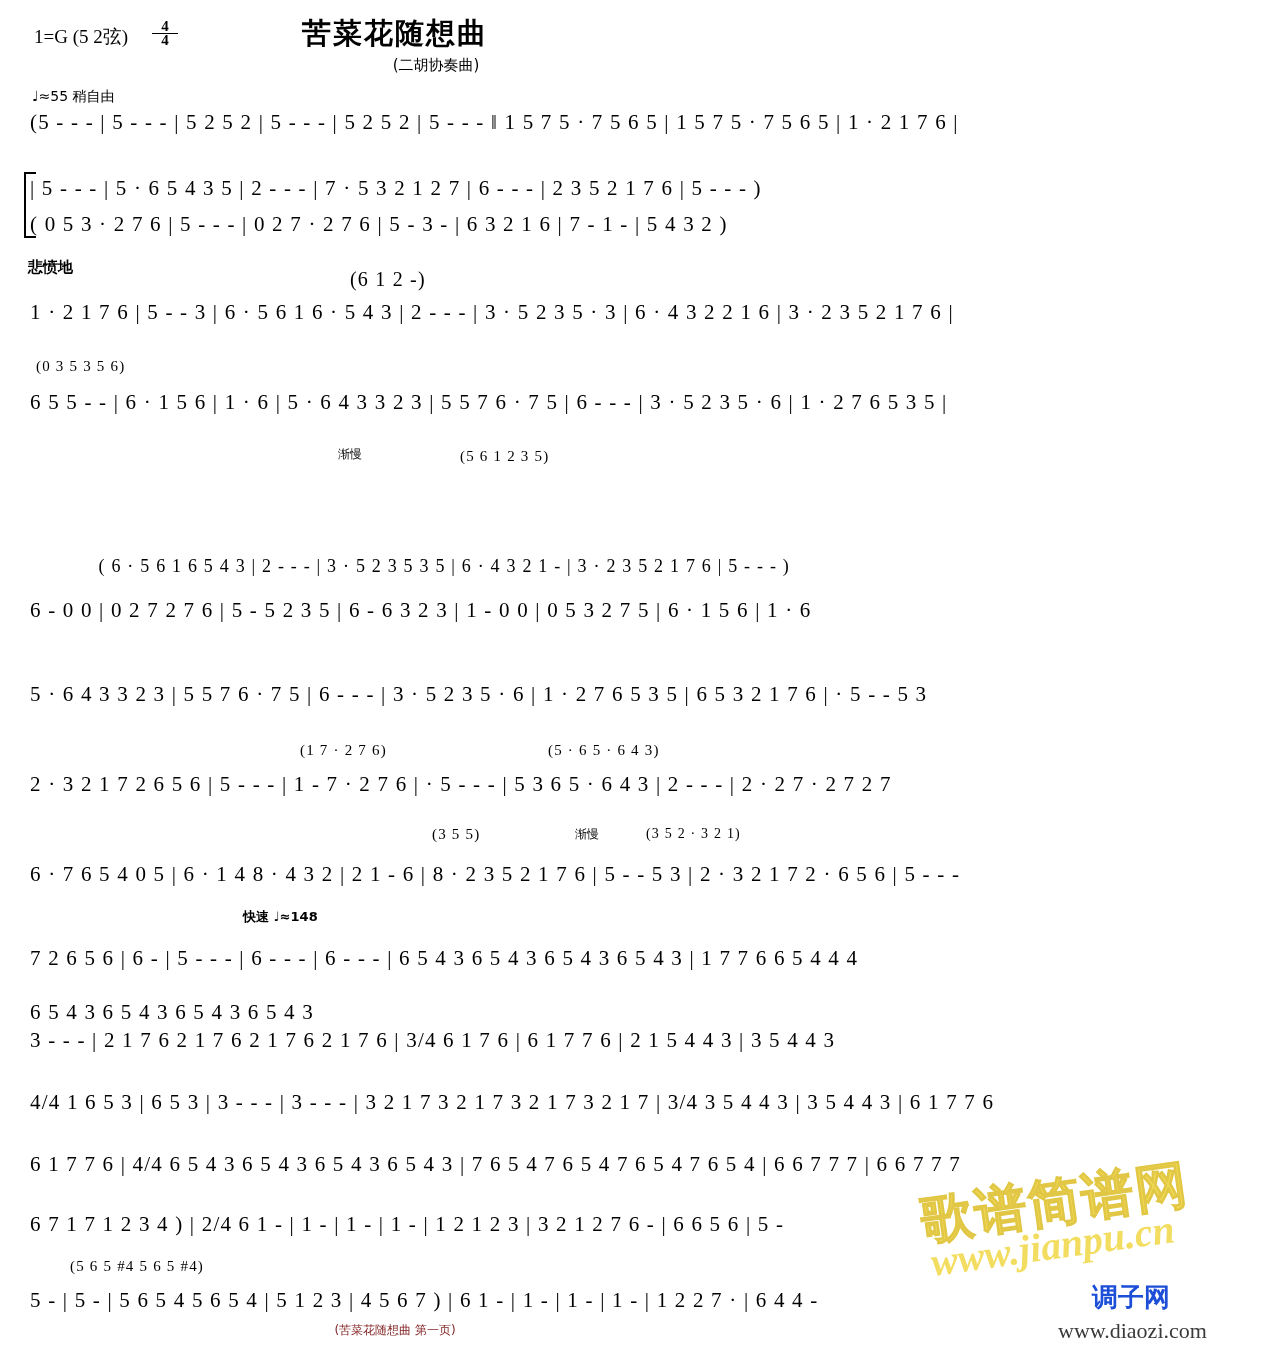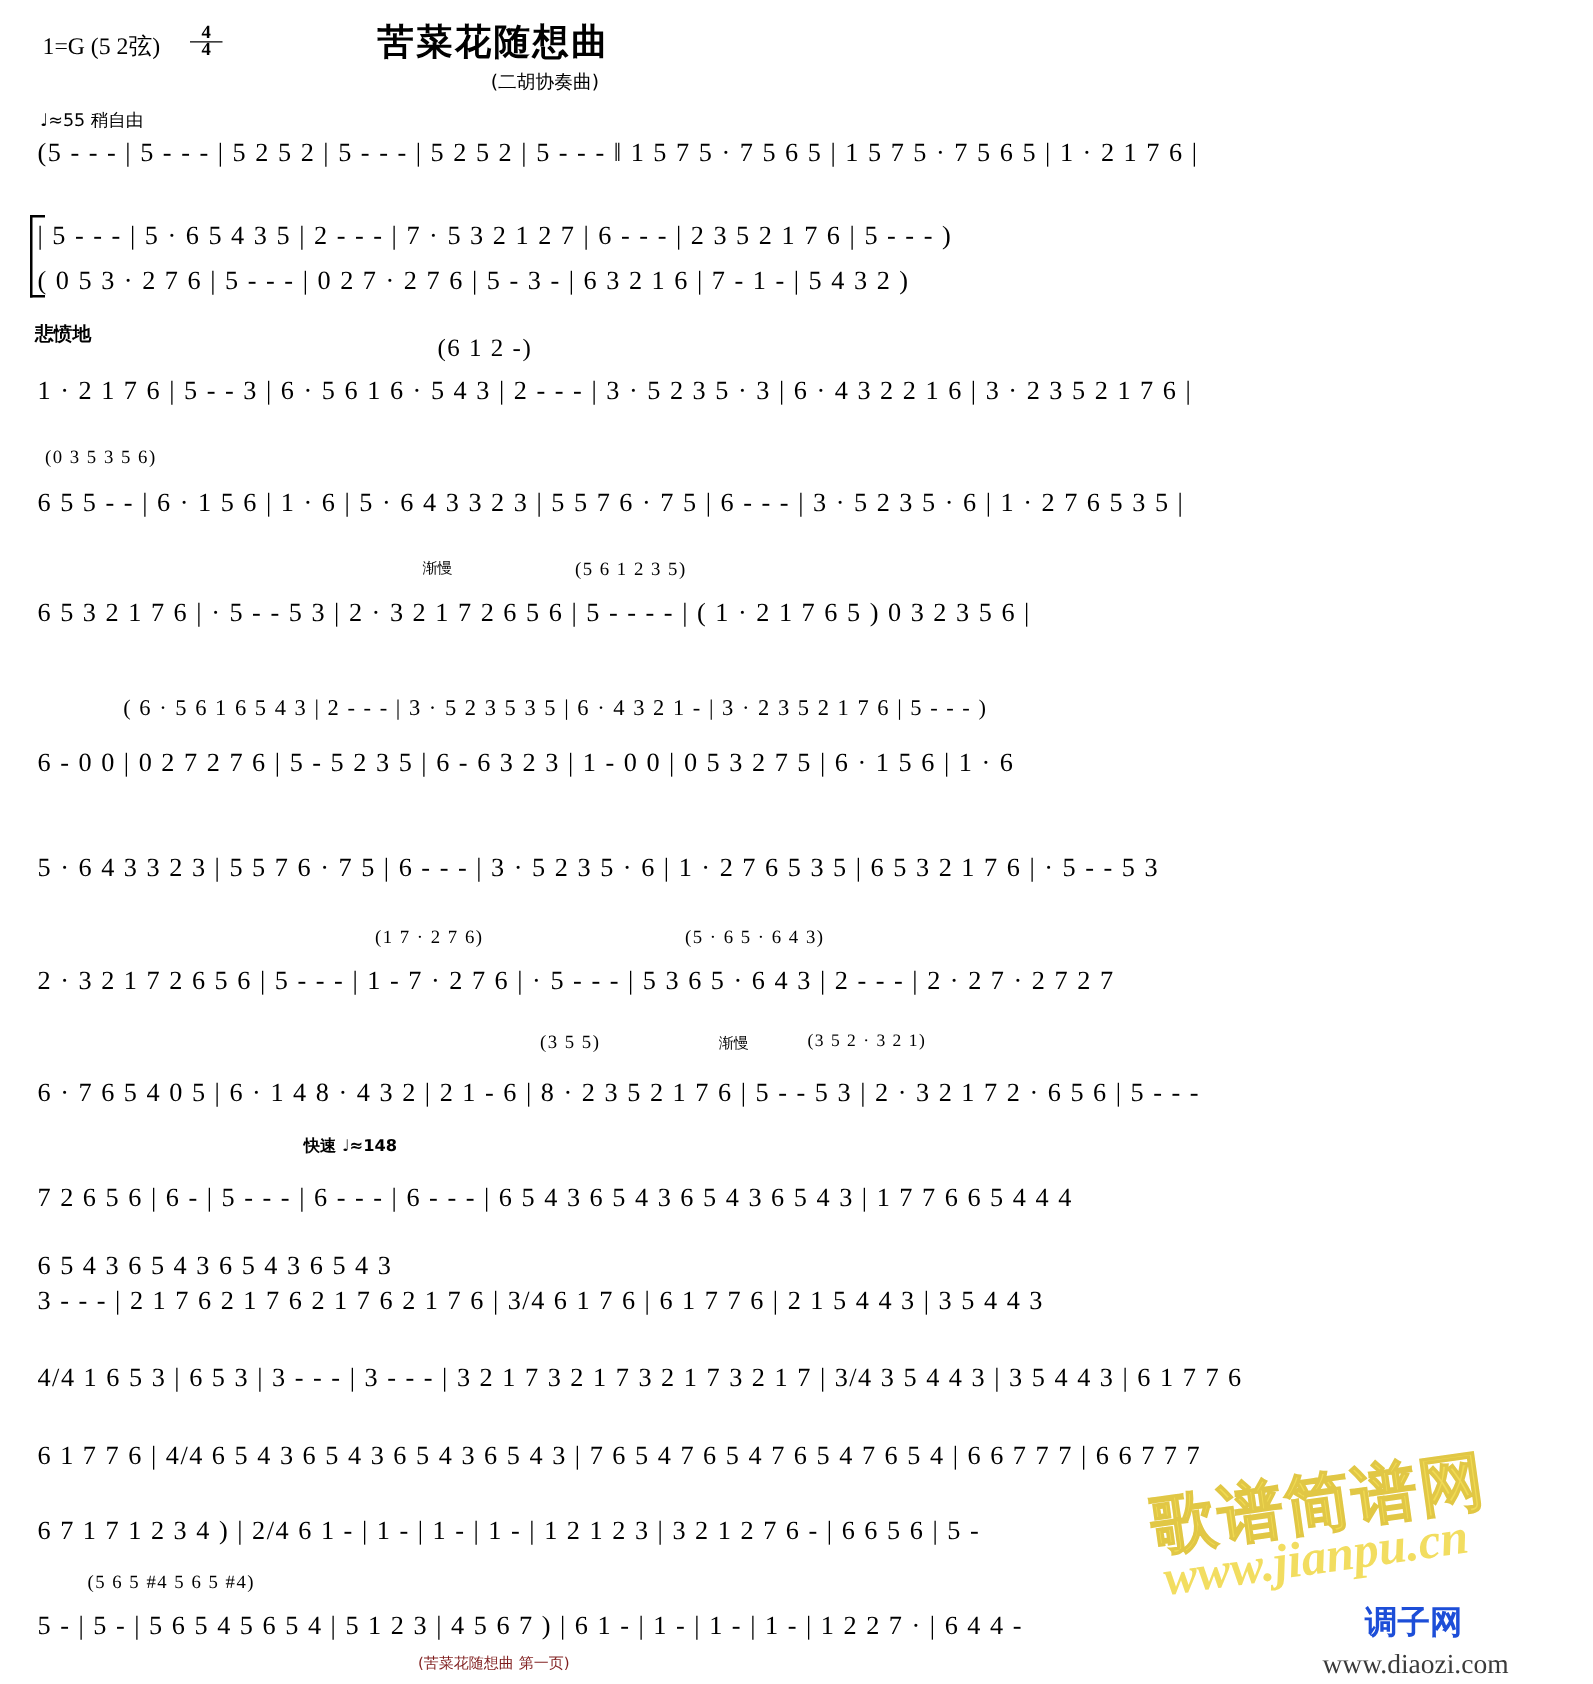--- a/index.html
+++ b/index.html
@@ -205,21 +205,20 @@
   <div class="line" style="left:548px; top:742px; font-size:15px; width:auto;">(5 · 6 5 · 6 4 3)</div>
   <div class="line" style="left:432px; top:826px; font-size:15px; width:auto;">(3 5 5)</div>
   <div class="line" style="left:646px; top:826px; font-size:14px; width:auto;">(3 5 2 · 3 2 1)</div>
   <div class="line" style="left:70px; top:1258px; font-size:15px; width:auto;">(5 6 5 #4 5 6 5 #4)</div>
 
   <div class="line" style="top:110px;">(5 - - - | 5 - - - | 5 2 5 2 | 5 - - - | 5 2 5 2 | 5 - - - ‖ 1 5 7 5 · 7 5 6 5 | 1 5 7 5 · 7 5 6 5 | 1 · 2 1 7 6 |</div>
   <div class="line" style="top:176px;">| 5 - - - | 5 · 6 5 4 3 5 | 2 - - - | 7 · 5 3 2 1 2 7 | 6 - - - | 2 3 5 2 1 7 6 | 5 - - - )</div>
   <div class="line" style="top:212px;">( 0 5 3 · 2 7 6 | 5 - - - | 0 2 7 · 2 7 6 | 5 - 3 - | 6 3 2 1 6 | 7 - 1 - | 5 4 3 2 )</div>
   <div class="line" style="top:300px;">1 · 2 1 7 6 | 5 - - 3 | 6 · 5 6 1 6 · 5 4 3 | 2 - - - | 3 · 5 2 3 5 · 3 | 6 · 4 3 2 2 1 6 | 3 · 2 3 5 2 1 7 6 |</div>
   <div class="line" style="top:390px;">6 5 5 - - | 6 · 1 5 6 | 1 · 6 | 5 · 6 4 3 3 2 3 | 5 5 7 6 · 7 5 | 6 - - - | 3 · 5 2 3 5 · 6 | 1 · 2 7 6 5 3 5 |</div>
-  <div class="line" style="top:478px;">6 5 3 2 1 7 6 | · 5 - - 5 3 | 2 · 3 2 1 7 2 6 5 6 | 5 - - - - | ( 1 · 2 1 7 6 5 ) 0 3 2 3 5 6 |</div>
   <div class="line" style="top:556px; font-size:18px;text-align:right;">( 6 · 5 6 1 6 5 4 3 | 2 - - - | 3 · 5 2 3 5 3 5 | 6 · 4 3 2 1 - | 3 · 2 3 5 2 1 7 6 | 5 - - - )</div>
   <div class="line" style="top:598px;">6 - 0 0 | 0 2 7 2 7 6 | 5 - 5 2 3 5 | 6 - 6 3 2 3 | 1 - 0 0 | 0 5 3 2 7 5 | 6 · 1 5 6 | 1 · 6</div>
   <div class="line" style="top:682px;">5 · 6 4 3 3 2 3 | 5 5 7 6 · 7 5 | 6 - - - | 3 · 5 2 3 5 · 6 | 1 · 2 7 6 5 3 5 | 6 5 3 2 1 7 6 | · 5 - - 5 3</div>
   <div class="line" style="top:772px;">2 · 3 2 1 7 2 6 5 6 | 5 - - - | 1 - 7 · 2 7 6 | · 5 - - - | 5 3 6 5 · 6 4 3 | 2 - - - | 2 · 2 7 · 2 7 2 7</div>
   <div class="line" style="top:862px;">6 · 7 6 5 4 0 5 | 6 · 1 4 8 · 4 3 2 | 2 1 - 6 | 8 · 2 3 5 2 1 7 6 | 5 - - 5 3 | 2 · 3 2 1 7 2 · 6 5 6 | 5 - - -</div>
   <div class="line" style="top:946px;">7 2 6 5 6 | 6 - | 5 - - - | 6 - - - | 6 - - - | 6 5 4 3 6 5 4 3 6 5 4 3 6 5 4 3 | 1 7 7 6 6 5 4 4 4</div>
   <div class="line" style="top:1000px;">6 5 4 3 6 5 4 3 6 5 4 3 6 5 4 3</div>
   <div class="line" style="top:1028px;">3 - - - | 2 1 7 6 2 1 7 6 2 1 7 6 2 1 7 6 | 3/4 6 1 7 6 | 6 1 7 7 6 | 2 1 5 4 4 3 | 3 5 4 4 3</div>
   <div class="line" style="top:1090px;">4/4 1 6 5 3 | 6 5 3 | 3 - - - | 3 - - - | 3 2 1 7 3 2 1 7 3 2 1 7 3 2 1 7 | 3/4 3 5 4 4 3 | 3 5 4 4 3 | 6 1 7 7 6</div>
   <div class="line" style="top:1152px;">6 1 7 7 6 | 4/4 6 5 4 3 6 5 4 3 6 5 4 3 6 5 4 3 | 7 6 5 4 7 6 5 4 7 6 5 4 7 6 5 4 | 6 6 7 7 7 | 6 6 7 7 7</div>

